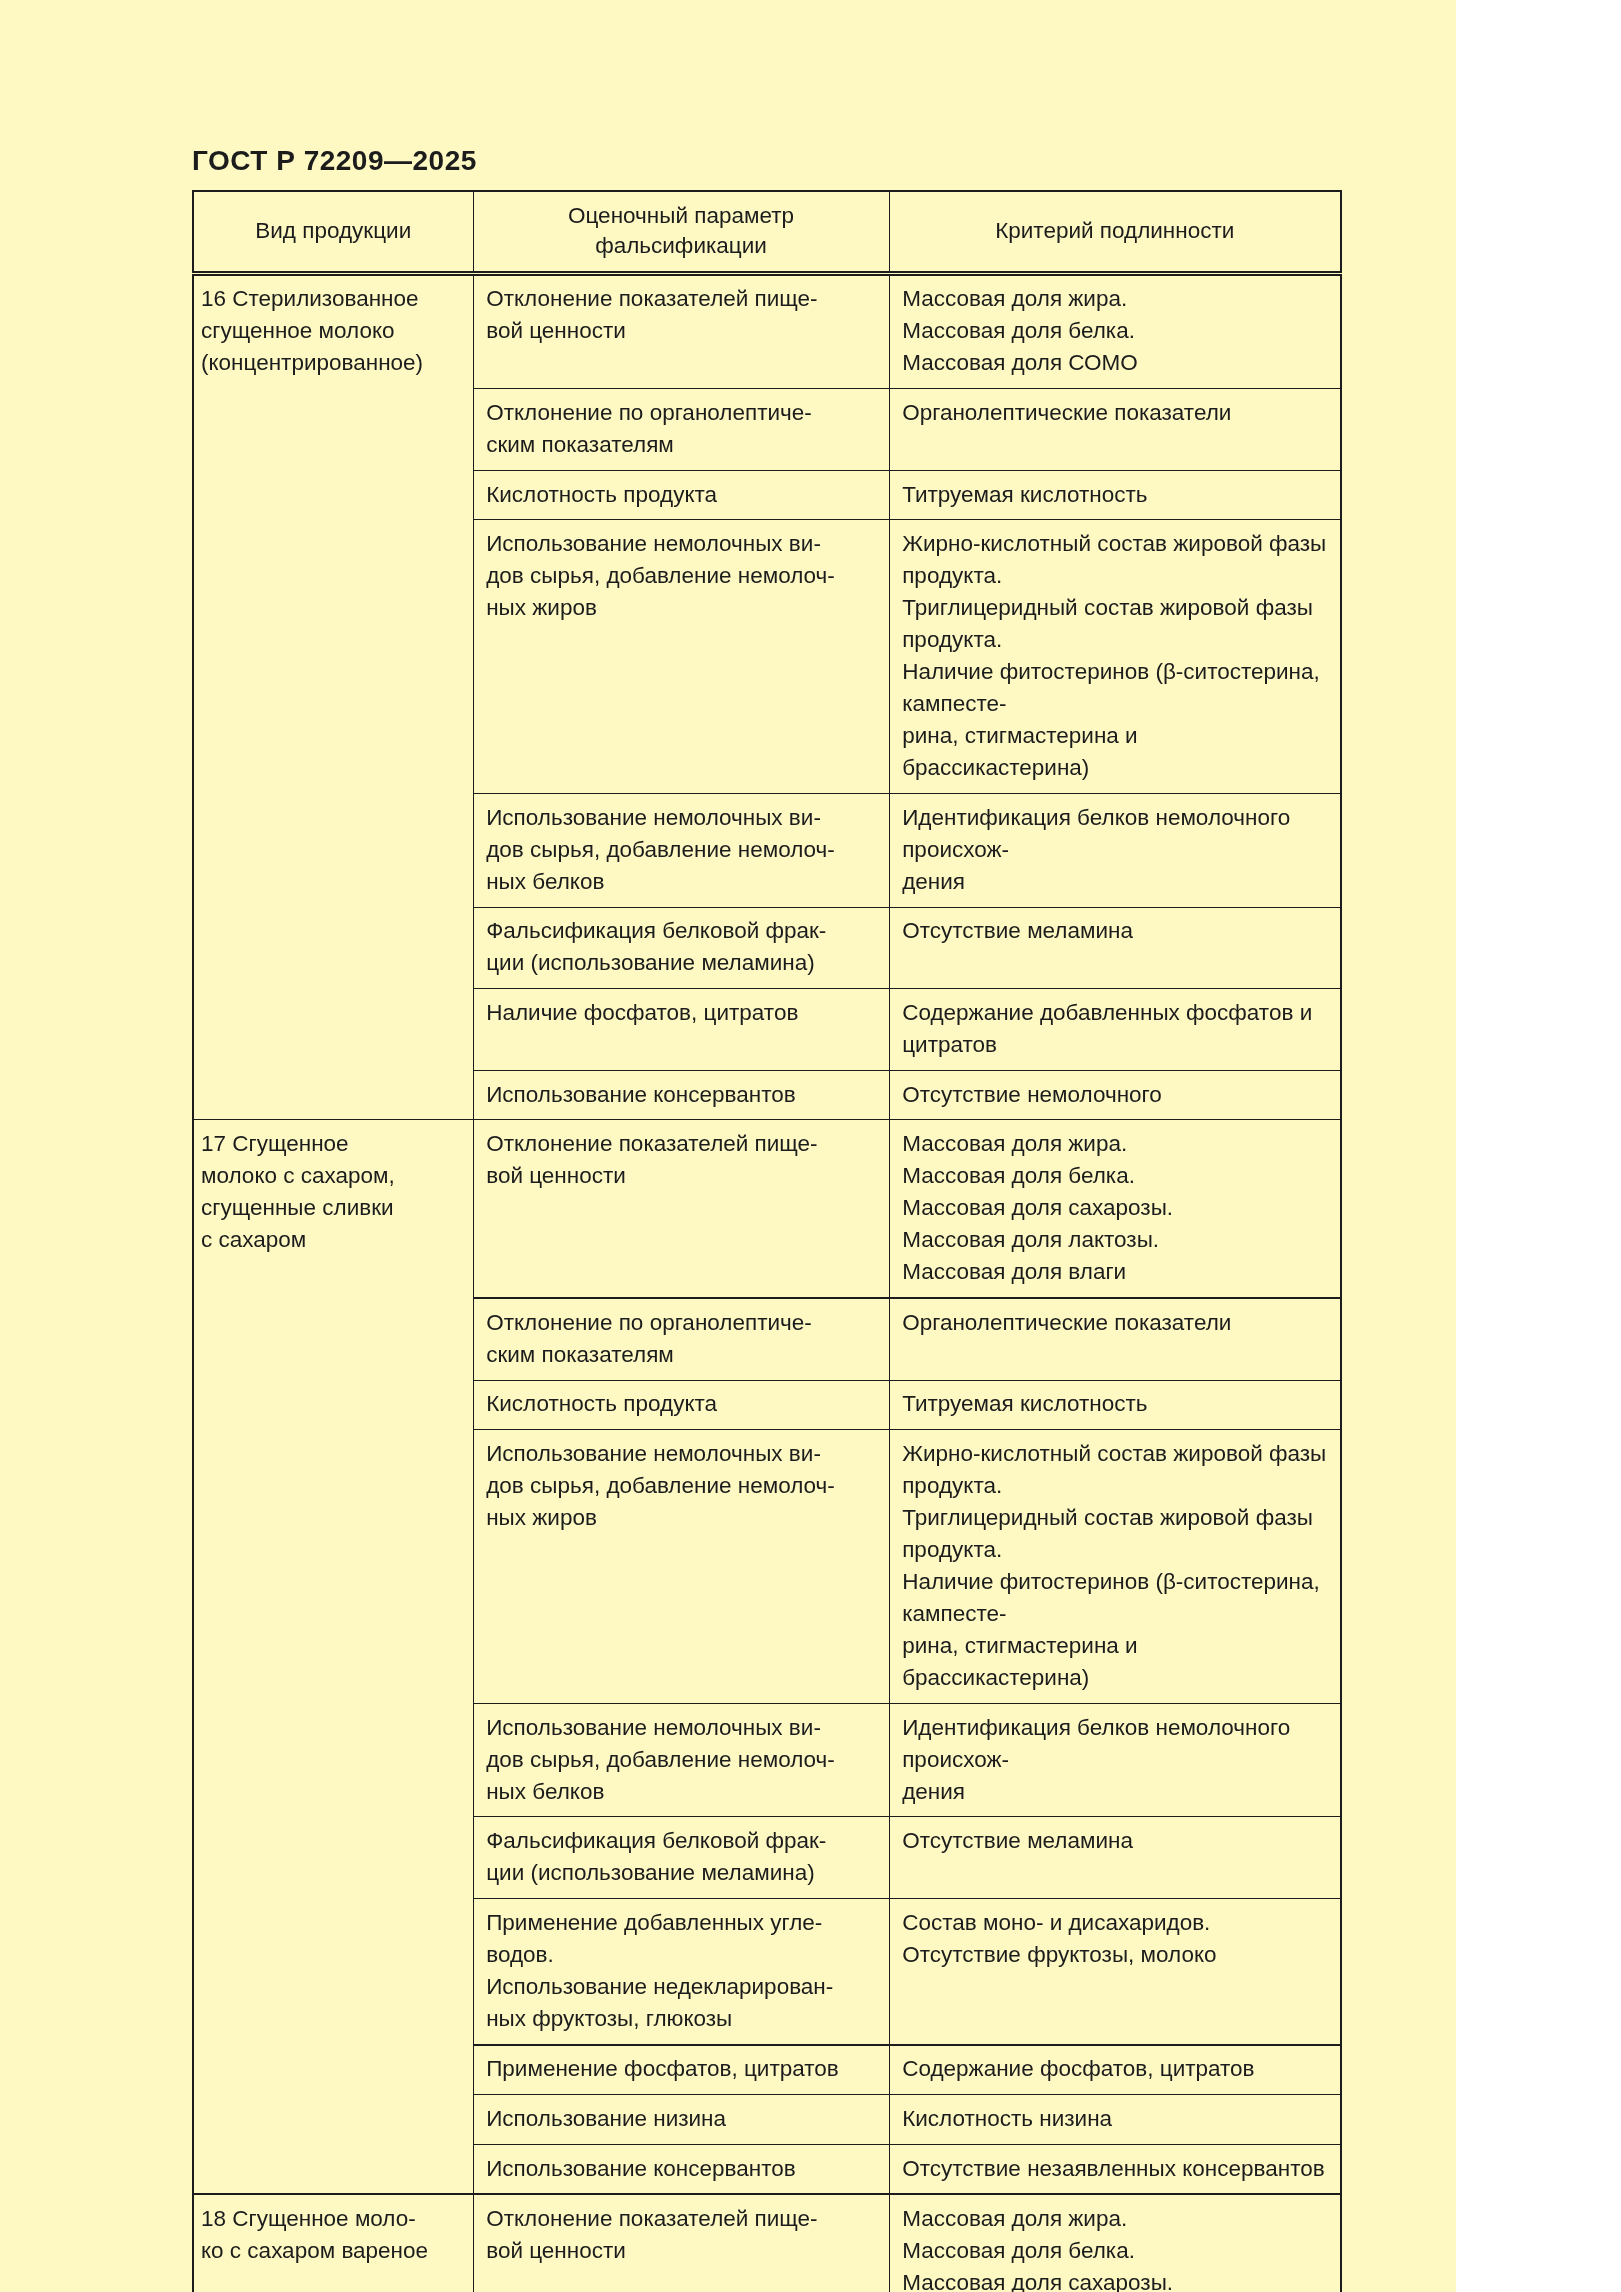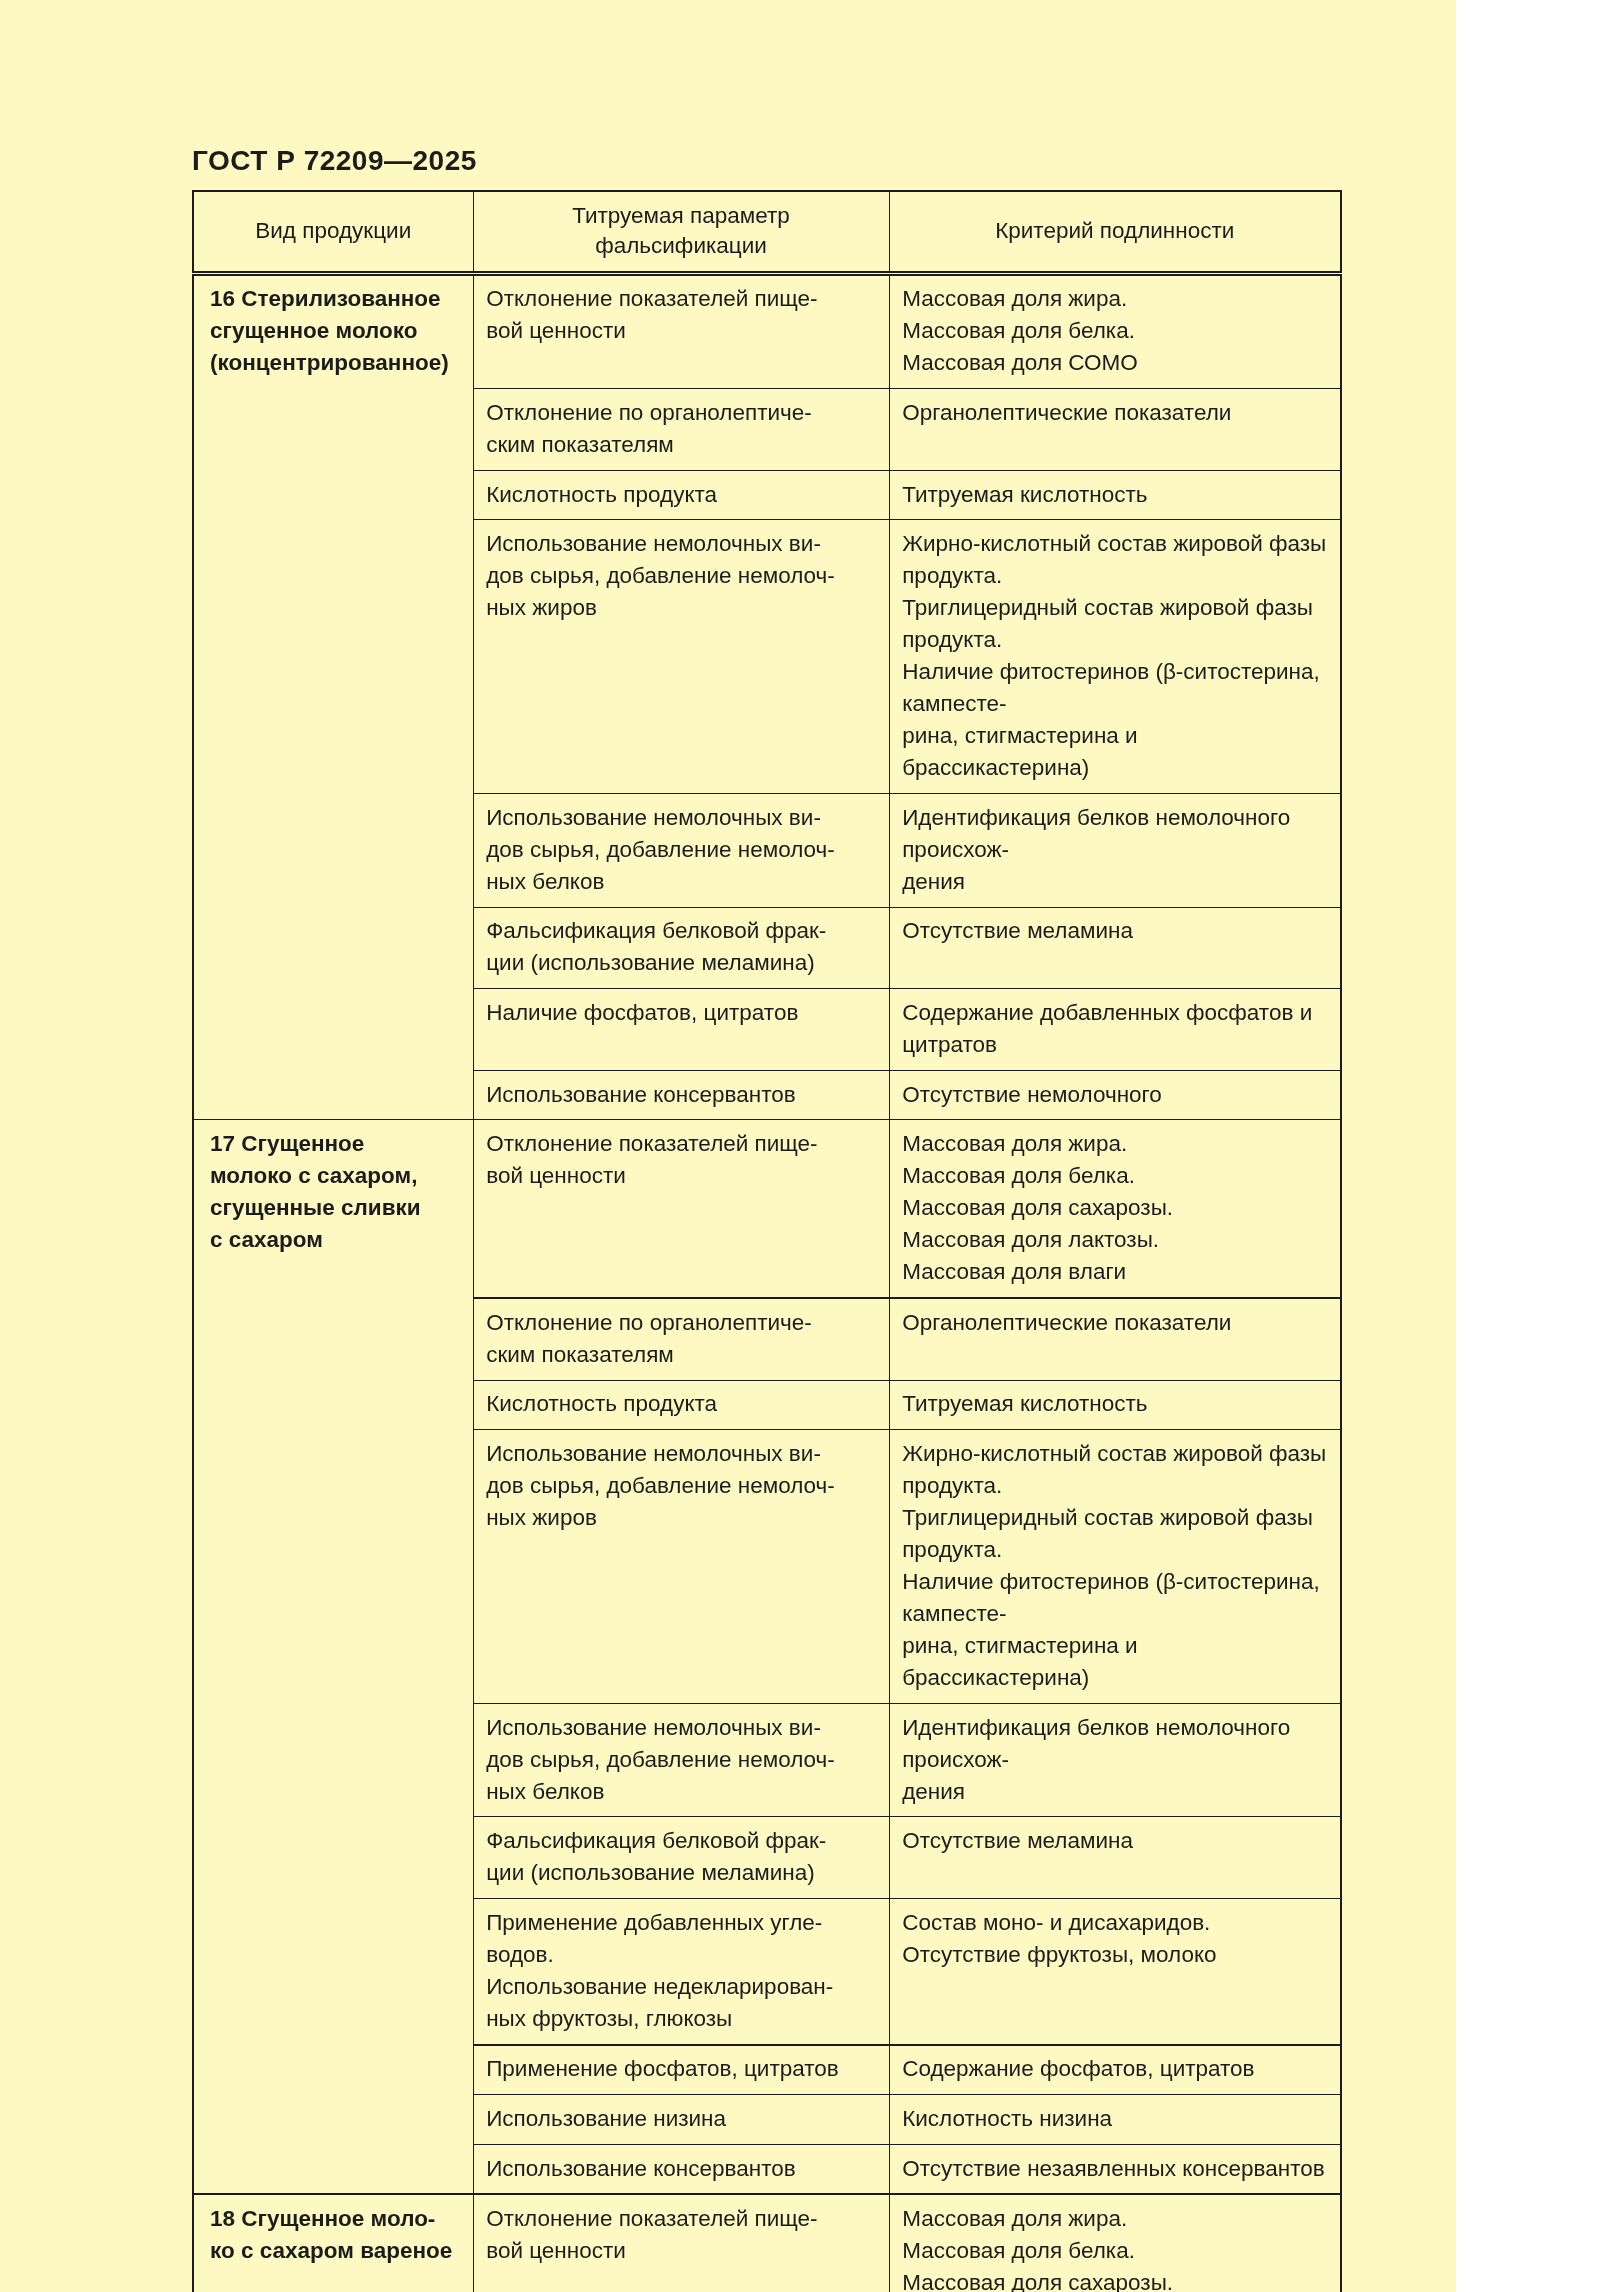--- a/index.html
+++ b/index.html
@@ -50,21 +50,21 @@
     vertical-align: middle;
     padding: 9.8px 7.8px;
   }
   table.gost td {
     vertical-align: top;
     font-size: 22.5px;
     line-height: 32px;
     padding: 7.8px 9.8px 8.8px 12.7px;
     text-align: left;
   }
-  table.gost td.product { padding-left: 16px; font-weight: bold; }
+  table.gost td.product { padding-left: 7px; }
   tr.thick > td { border-top-width: 2.9px; }
   .page-num {
     margin-top: 43px;
     font-size: 23.5px;
   }
 </style>
 </head>
 <body>
 
 <div class="page">
@@ -74,21 +74,21 @@
 
   <table class="gost">
     <colgroup>
       <col class="c1">
         <col class="c2">
         <col class="c3">
     </colgroup>
     <thead>
       <tr>
         <th>Вид продукции</th>
-        <th>Титруемая параметр
+        <th>Оценочный параметр
 фальсификации</th>
         <th>Критерий подлинности</th>
       </tr>
     </thead>
     <tbody>
 
       <tr>
         <td class="product" rowspan="8">16 Стерилизованное
 сгущенное молоко
 (концентрированное)</td>

